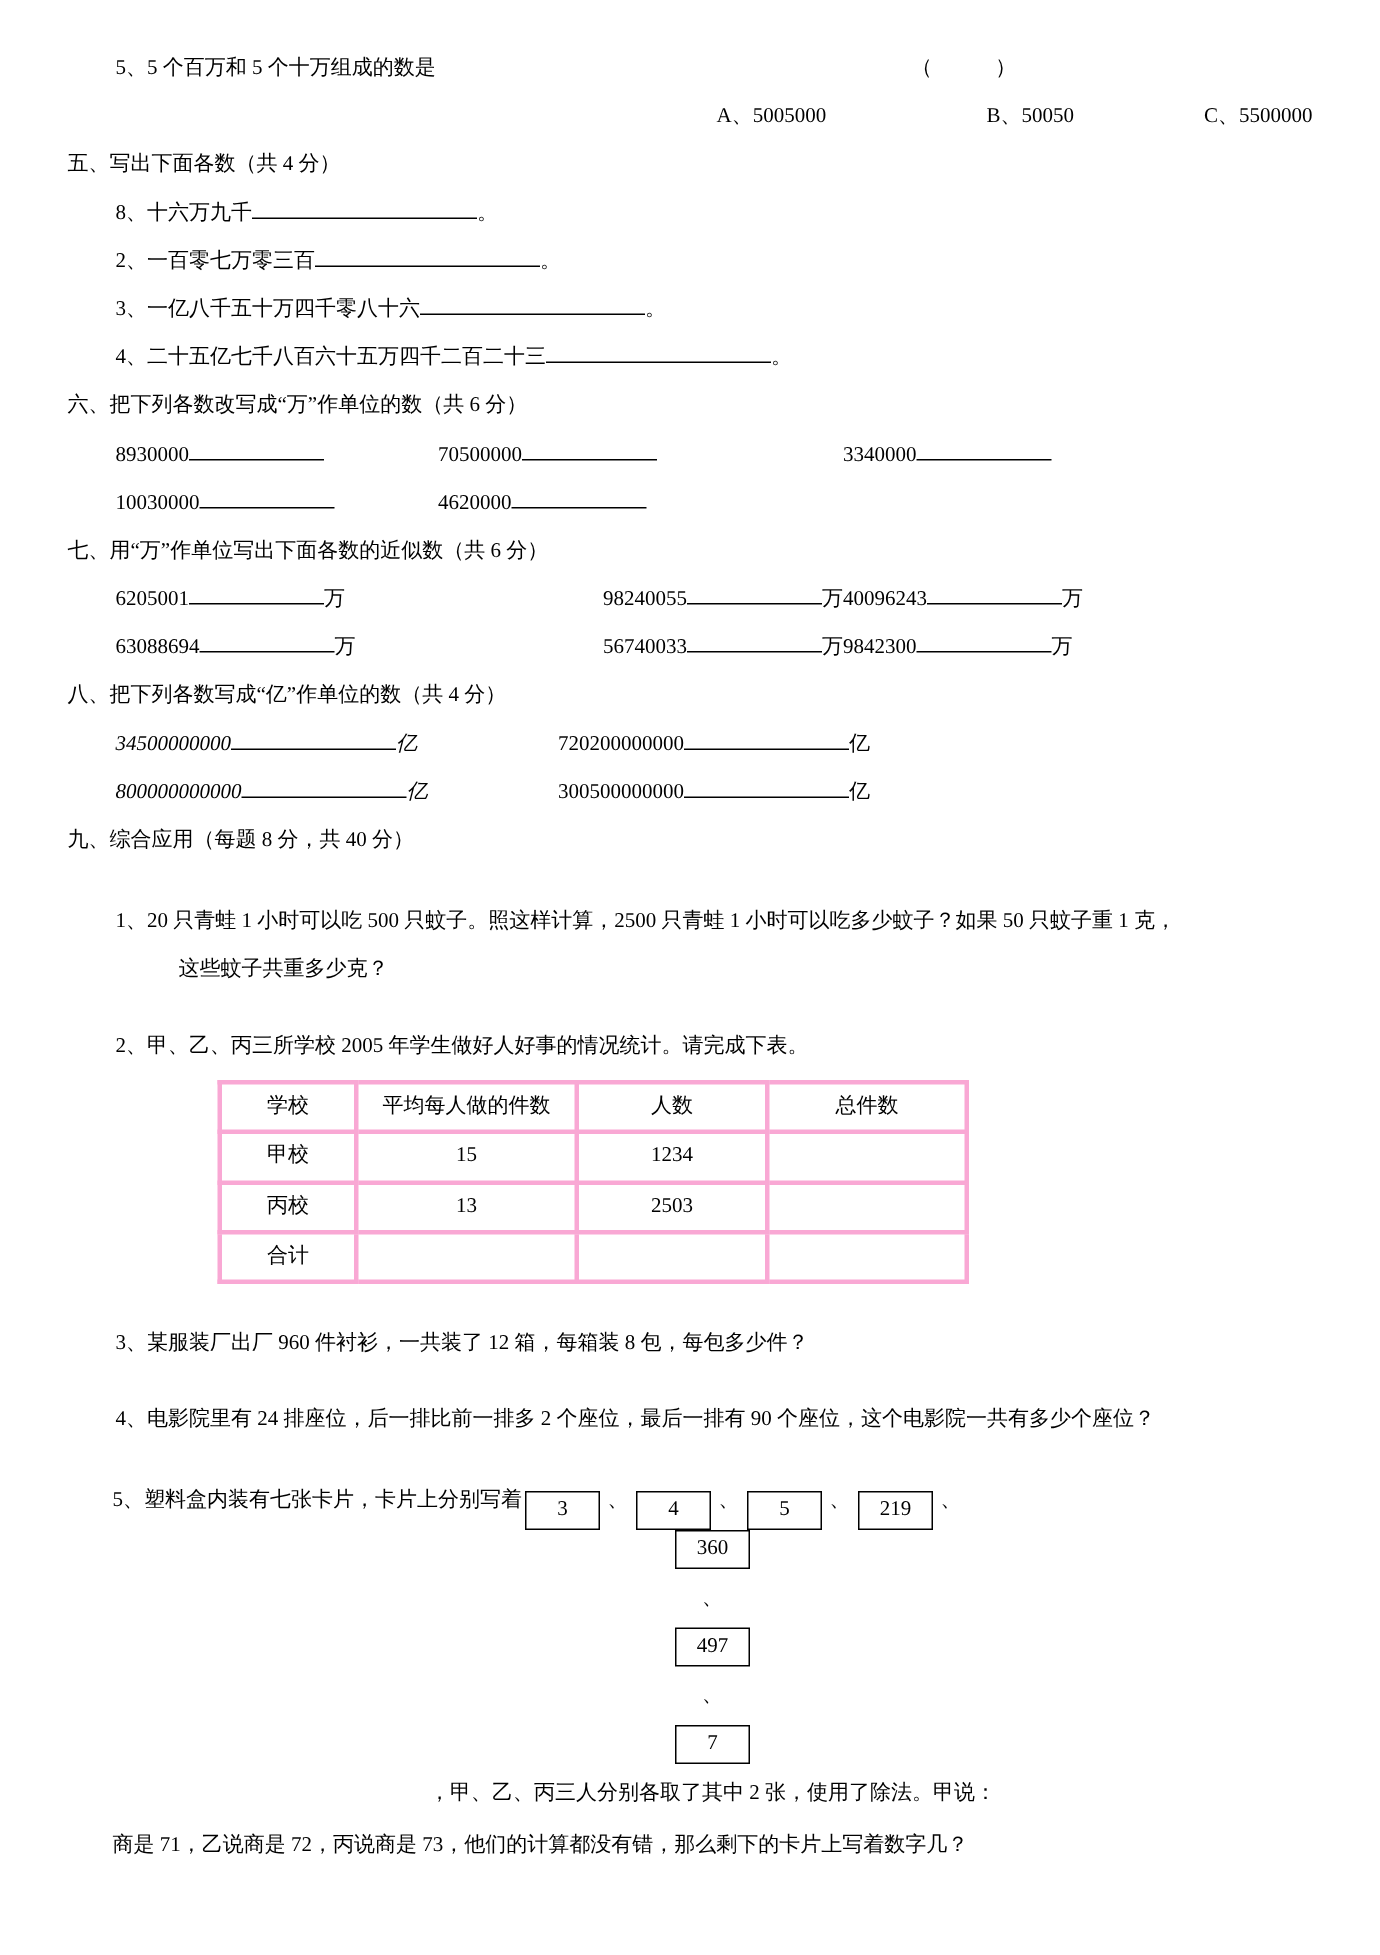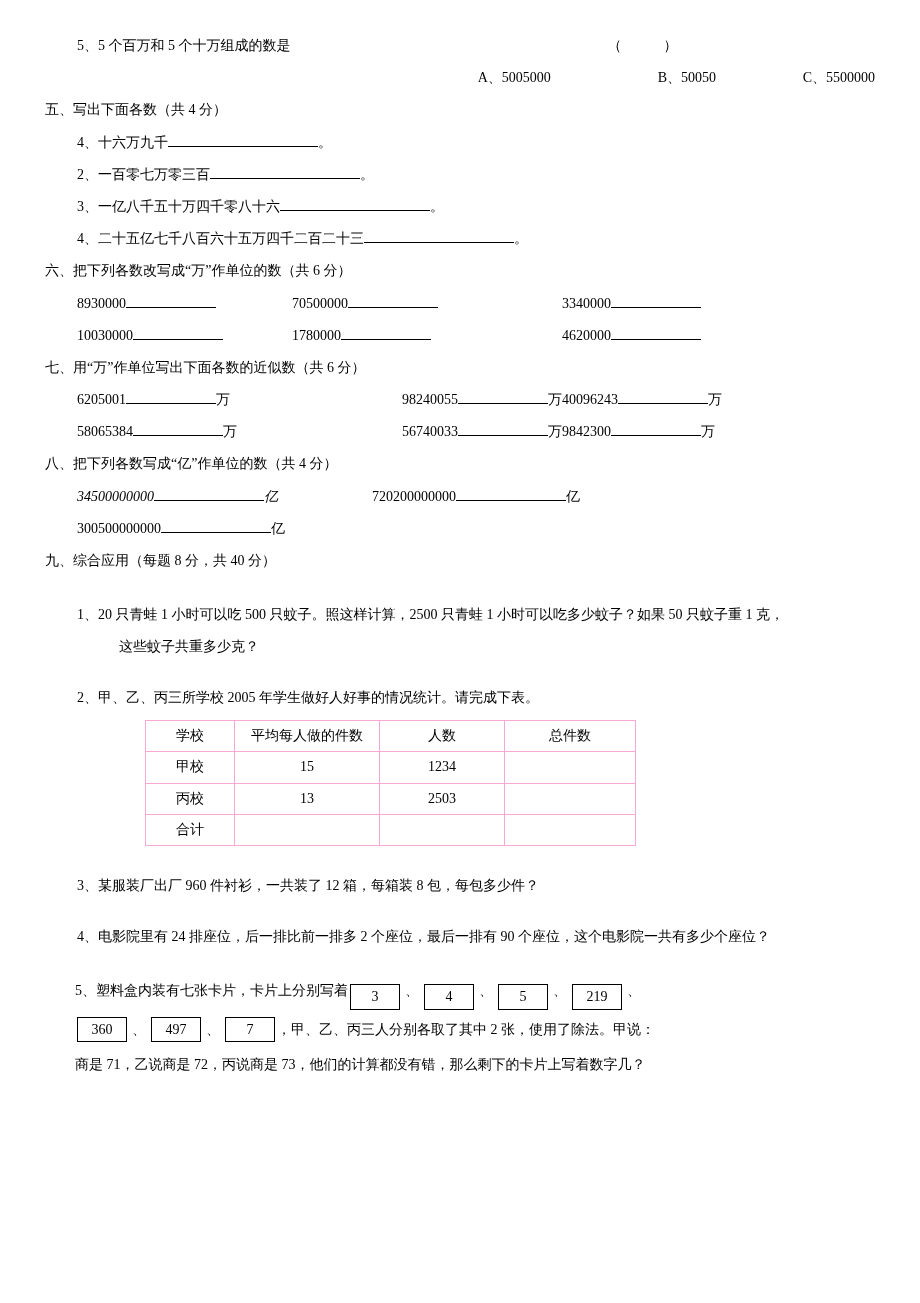--- a/index.html
+++ b/index.html
@@ -29,21 +29,21 @@
       display: inline-block;
       margin-left: 10px;
     }
     table {
       border-collapse: collapse;
       margin-left: 100px;
       margin-top: 6px;
       margin-bottom: 6px;
     }
     th, td {
-      border: 1px solid #f9a8d4;
+      border: 3px solid #f9a8d4;
       padding: 4px 8px;
       text-align: center;
       font-weight: normal;
       line-height: 1.6;
     }
     td.c1 { width: 72px; }
     td.c2 { width: 128px; }
     td.c3 { width: 108px; }
     td.c4 { width: 114px; }
     .opt-row {
@@ -73,72 +73,72 @@
       display: inline-block;
       border: 1px solid #000;
       padding: 0 10px;
       line-height: 1.7;
       margin: 0 2px;
       min-width: 28px;
       text-align: center;
     }
     .sep { margin: 0 3px; }
     .q5-line1 { margin-left: 30px; display: flex; align-items: flex-end; flex-wrap: wrap; line-height: 2.8; }
-    .q5-line2 { margin-left: 30px; display: flex; align-items: center; flex-wrap: wrap; line-height: 2.8; gap: 0; }
+    .q5-line2 { margin-left: 30px; display: flex; align-items: center; flex-wrap: wrap; line-height: 2.8; gap: 0; flex-direction: column; }
   </style>
 </head>
 <body>
 
 <div class="indent-1">
   <span>5、</span><span>5 个百万和 5 个十万组成的数是</span>
   <span style="display:inline-block; width:300px;"></span>
   <span class="paren">（　　　）</span>
 </div>
 <div class="opt-row">
   <div>A、5005000</div>
   <div>B、50050</div>
   <div>C、5500000</div>
 </div>
 
 <div>五、写出下面各数（共 4 分）</div>
-<div class="indent-1"><span>4、十六万九千</span><span class="blank blank-wide"></span>。</div>
+<div class="indent-1"><span>8、十六万九千</span><span class="blank blank-wide"></span>。</div>
 <div class="indent-1"><span>2、一百零七万零三百</span><span class="blank blank-wide"></span>。</div>
 <div class="indent-1"><span>3、一亿八千五十万四千零八十六</span><span class="blank blank-wide"></span>。</div>
 <div class="indent-1"><span>4、二十五亿七千八百六十五万四千二百二十三</span><span class="blank blank-wide"></span>。</div>
 
 <div>六、把下列各数改写成“万”作单位的数（共 6 分）</div>
 <div class="section6-row">
   <div class="s6-a"><span>8930000</span><span class="blank blank-narrow"></span></div>
   <div class="s6-b"><span>70500000</span><span class="blank blank-narrow"></span></div>
   <div class="s6-c"><span>3340000</span><span class="blank blank-narrow"></span></div>
 </div>
 <div class="section6-row">
   <div class="s6-a"><span>10030000</span><span class="blank blank-narrow"></span></div>
-  <div class="s6-b"><span>1780000</span><span class="blank blank-narrow"></span></div>
   <div class="s6-c"><span>4620000</span><span class="blank blank-narrow"></span></div>
 </div>
 
 <div>七、用“万”作单位写出下面各数的近似数（共 6 分）</div>
 <div class="section7-row">
   <div class="s7-a"><span>6205001</span><span class="blank blank-narrow"></span><span>万</span></div>
   <div class="s7-b"><span>98240055</span><span class="blank blank-narrow"></span><span>万</span></div>
   <div class="s7-c"><span>40096243</span><span class="blank blank-narrow"></span><span>万</span></div>
 </div>
 <div class="section7-row">
-  <div class="s7-a"><span>58065384</span><span class="blank blank-narrow"></span><span>万</span></div>
+  <div class="s7-a"><span>63088694</span><span class="blank blank-narrow"></span><span>万</span></div>
   <div class="s7-b"><span>56740033</span><span class="blank blank-narrow"></span><span>万</span></div>
   <div class="s7-c"><span>9842300</span><span class="blank blank-narrow"></span><span>万</span></div>
 </div>
 
 <div>八、把下列各数写成“亿”作单位的数（共 4 分）</div>
 <div class="section8-row">
   <div class="s8-a"><span>34500000000</span><span class="blank"></span><span>亿</span></div>
   <div class="s8-b"><span>720200000000</span><span class="blank"></span><span>亿</span></div>
 </div>
 <div class="section8-row">
+  <div class="s8-a"><span>800000000000</span><span class="blank"></span><span>亿</span></div>
   <div class="s8-b"><span>300500000000</span><span class="blank"></span><span>亿</span></div>
 </div>
 
 <div>九、综合应用（每题 8 分，共 40 分）</div>
 <div style="height:22px;"></div>
 <div class="indent-1">1、20 只青蛙 1 小时可以吃 500 只蚊子。照这样计算，2500 只青蛙 1 小时可以吃多少蚊子？如果 50 只蚊子重 1 克，</div>
 <div class="indent-4">这些蚊子共重多少克？</div>
 <div style="height:18px;"></div>
 <div class="indent-1">2、甲、乙、丙三所学校 2005 年学生做好人好事的情况统计。请完成下表。</div>
 

